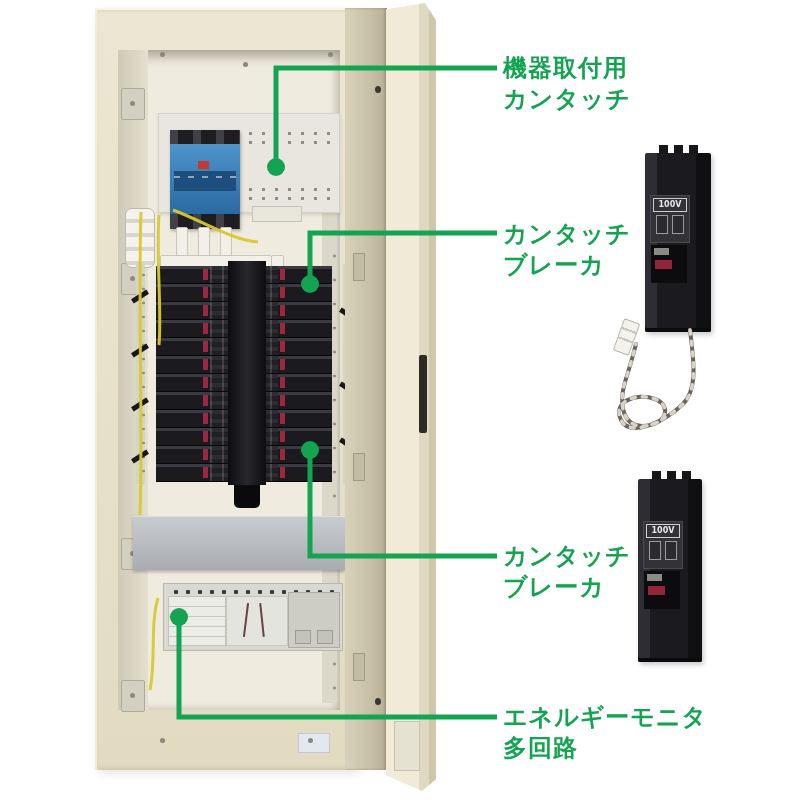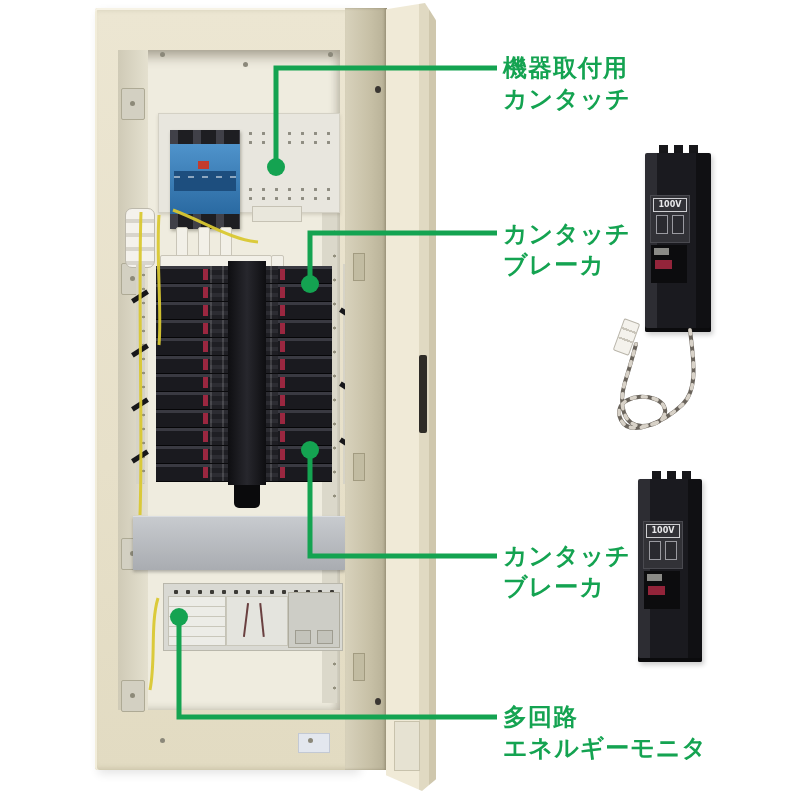--- a/index.html
+++ b/index.html
@@ -326,17 +326,17 @@
   </div>
   <div class="label l2">
     <span>カンタッチ</span>
     <span>ブレーカ</span>
   </div>
   <div class="label l3">
     <span>カンタッチ</span>
     <span>ブレーカ</span>
   </div>
   <div class="label l4">
+    <span>エネルギーモニタ</span>
     <span>多回路</span>
-    <span>エネルギーモニタ</span>
   </div>
 
 </div>
 
 </body></html>

